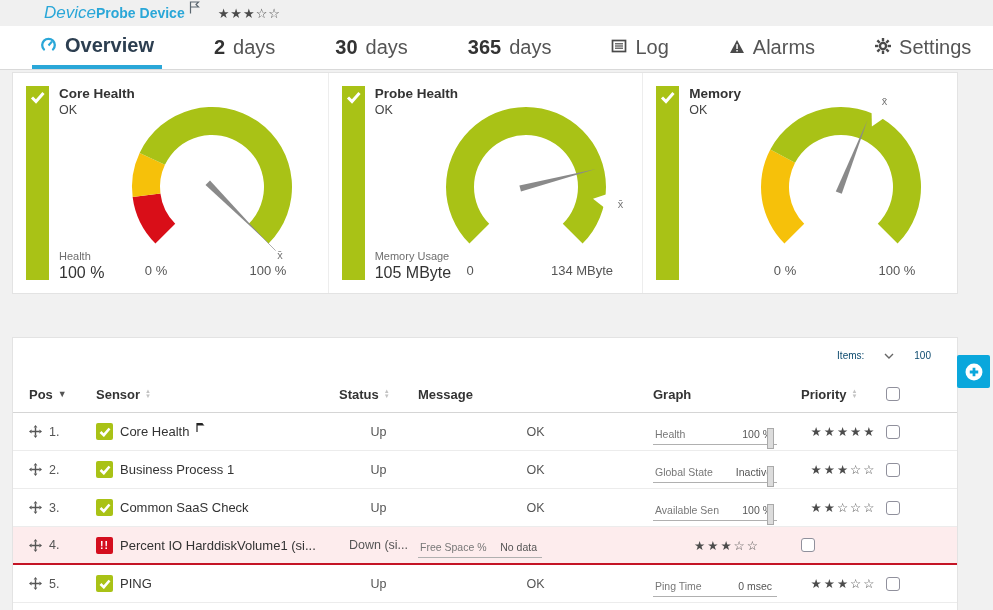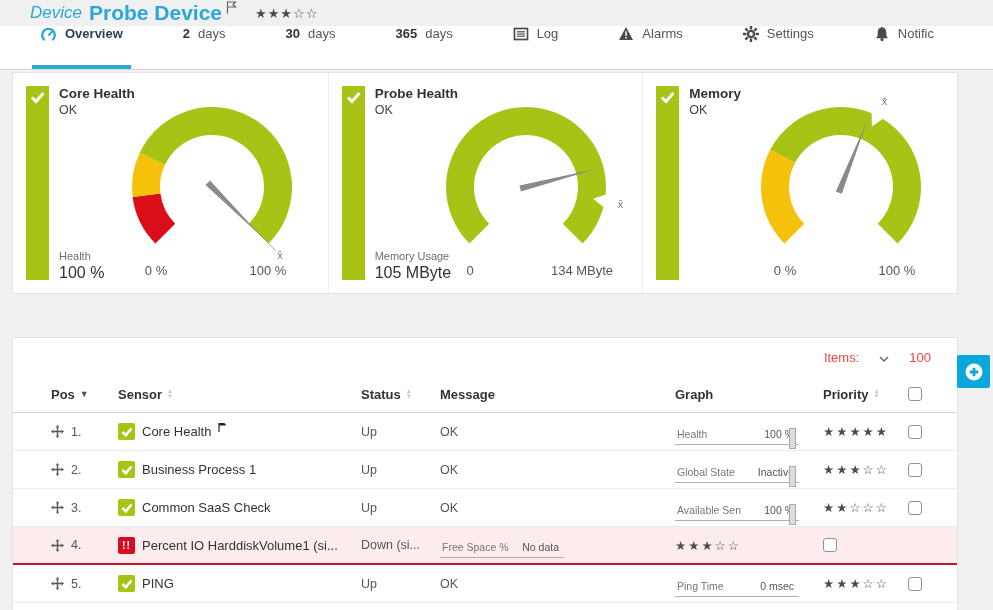--- a/index.html
+++ b/index.html
@@ -1,49 +1,49 @@
 <!DOCTYPE html>
 <html><head>
 <meta charset="utf-8">
 <style>
   * { box-sizing: border-box; margin: 0; padding: 0; }
   html,body { width:993px; height:610px; overflow:hidden; }
   body { font-family:"Liberation Sans", sans-serif; background:#f1f1f1; position:relative; color:#333; }
 
   
-  .title-bar { height:26px; background:#f0f0f0; display:flex; align-items:center; padding-left:30px; }
+  .title-bar { height:26px; background:#f0f0f0; display:flex; align-items:center; padding-left:44px; }
   .title-kind { color:#2aa7d8; font-style:italic; font-size:17px; }
-  .title-name { color:#2aa7d8; font-weight:bold; font-size:21px; margin-left:7px; }
+  .title-name { color:#2aa7d8; font-weight:bold; font-size:14px; margin-left:0; }
   .title-flag { margin:-8px 0 0 4px; }
   .title-stars { margin-left:18px; font-size:13px; color:#4a4a4a; letter-spacing:1px; }
 
   
   .tabbar { height:44px; background:#fff; border-bottom:1px solid #d9d9d9; display:flex; align-items:stretch; padding-left:32px; white-space:nowrap; overflow:hidden; }
-  .tab { display:flex; gap:8px; padding:0 8px; margin-right:44px; font-size:13px; color:#555; cursor:pointer; flex:none; }
+  .tab { display:flex; align-items:center; gap:8px; padding:0 8px; margin-right:44px; font-size:20px; color:#555; cursor:pointer; flex:none; }
   .tab .num { font-weight:bold; color:#333; }
   .tab.active { border-bottom:4px solid #2aa7d8; color:#2c3e50; font-weight:bold; }
 
   
   .gauges-panel { position:absolute; left:12px; top:72px; width:946px; height:222px; background:#fff; border:1px solid #e3e3e3; display:grid; grid-template-columns:1fr 1fr 1fr; }
   .gauge-cell { position:relative; }
   .gauge-cell + .gauge-cell { border-left:1px solid #ededed; }
   .vbar { position:absolute; left:13px; top:13px; bottom:13px; width:23px; background:#a9c216; display:flex; justify-content:center; padding-top:5px; }
   .g-head { position:absolute; left:46px; top:13px; }
   .g-title { font-size:13.5px; font-weight:bold; color:#333; }
   .g-status { font-size:12.5px; color:#444; margin-top:2px; }
   .g-channel { position:absolute; left:46px; bottom:11px; max-width:110px; }
   .g-ch-name { font-size:11px; color:#6e6e6e; white-space:nowrap; overflow:hidden; }
   .g-ch-value { font-size:16px; color:#333; margin-top:2px; }
   .gauge-svg { position:absolute; right:4px; top:14px; }
   svg text { font-family:"Liberation Sans", sans-serif; }
 
   
   .table-panel { position:absolute; left:12px; top:337px; width:946px; height:273px; background:#fff; border:1px solid #e3e3e3; border-bottom:none; }
-  .items-row { position:absolute; top:12px; right:26px; display:flex; align-items:center; gap:20px; font-size:13px; color:#ef4444; cursor:pointer; }
-  .t-grid { display:grid; grid-template-columns:67px 243px 79px 235px 148px 85px 1fr; padding-left:38px; align-items:center; }
+  .items-row { position:absolute; top:12px; right:26px; display:flex; align-items:center; gap:20px; font-size:10px; color:#0c4a6e; cursor:pointer; }
+  .t-grid { display:grid; grid-template-columns:67px 243px 79px 235px 148px 85px 1fr; padding-left:16px; align-items:center;text-align:center; }
   .t-head { height:37px; margin-top:38px; border-bottom:1px solid #d5d5d5; font-weight:bold; font-size:13px; color:#333; }
   .th { display:flex; align-items:center; gap:5px; cursor:pointer; }
   .sort-stack { display:flex; flex-direction:column; font-size:6px; line-height:5px; color:#c3c3c3; }
   .pos-arrow { font-size:9px; color:#555; }
   .t-row { height:38px; border-bottom:1px solid #ececec; font-size:12.5px; color:#555; background:#fff; }
   .t-row.down { background:#fdeced; border-bottom:2px solid #c41425; }
   .cell-pos { display:flex; align-items:center; gap:7px; color:#555; font-size:12.5px; }
   .cell-sensor { display:flex; align-items:center; gap:7px; font-size:13px; color:#333; cursor:pointer; overflow:hidden; white-space:nowrap; }
   .sensor-ico { width:17px; height:17px; border-radius:2px; flex:none; display:flex; align-items:center; justify-content:center; }
   .sensor-ico.up { background:#a9c216; }

